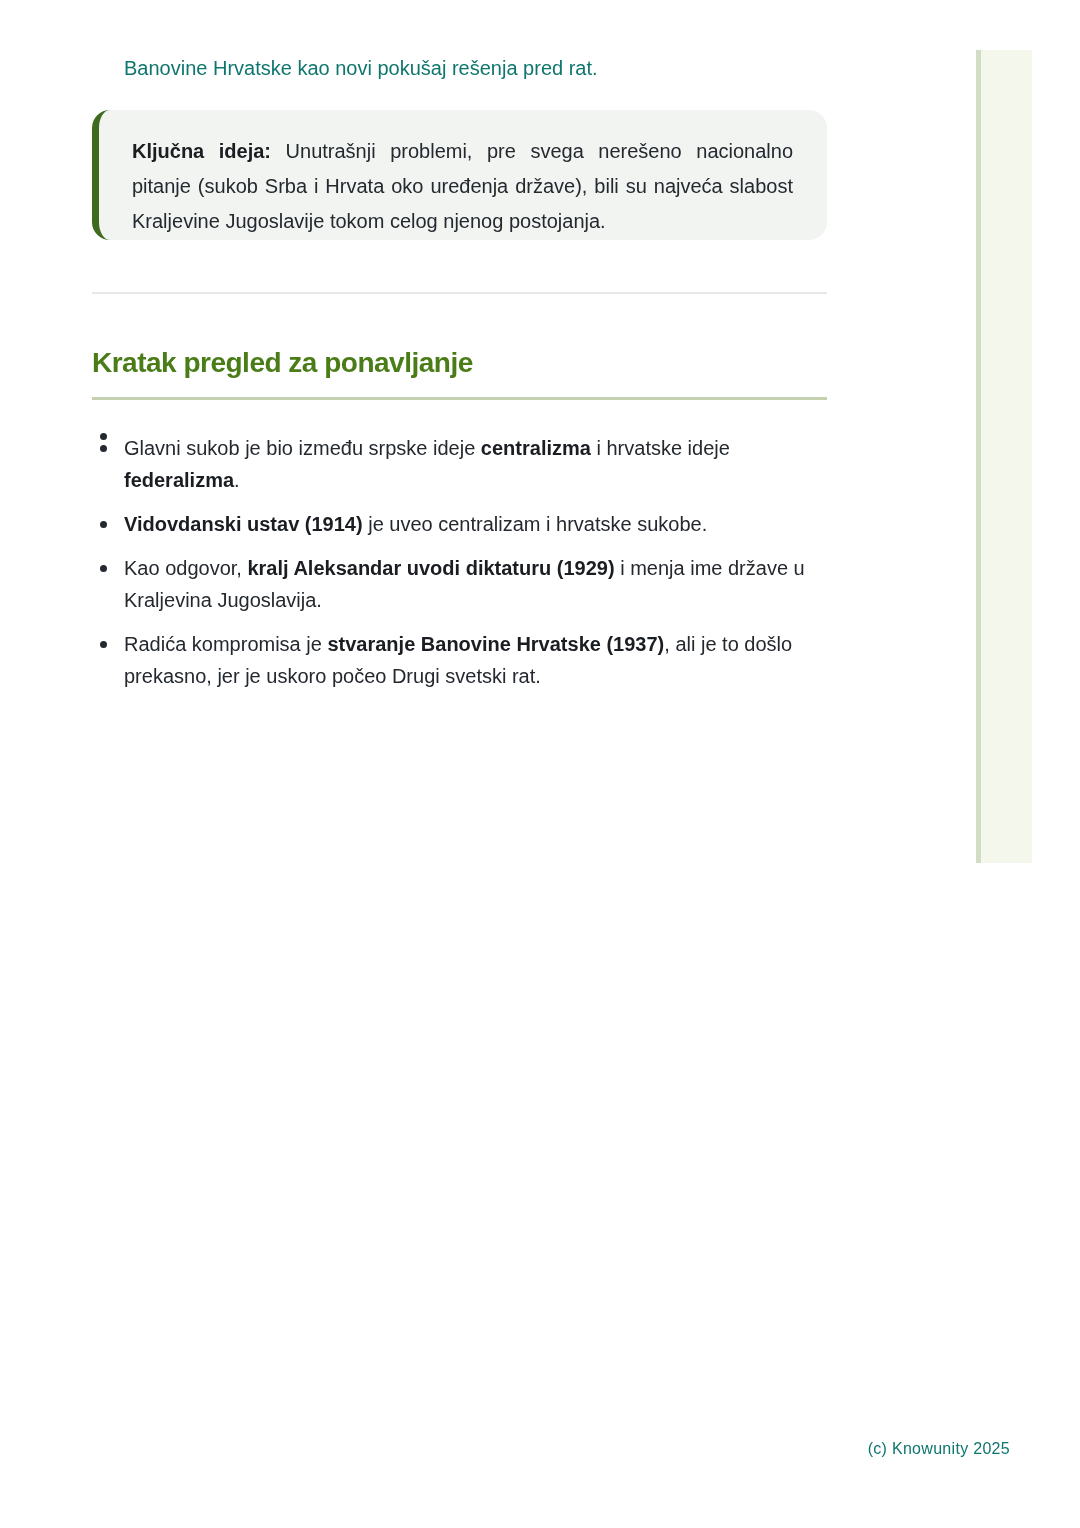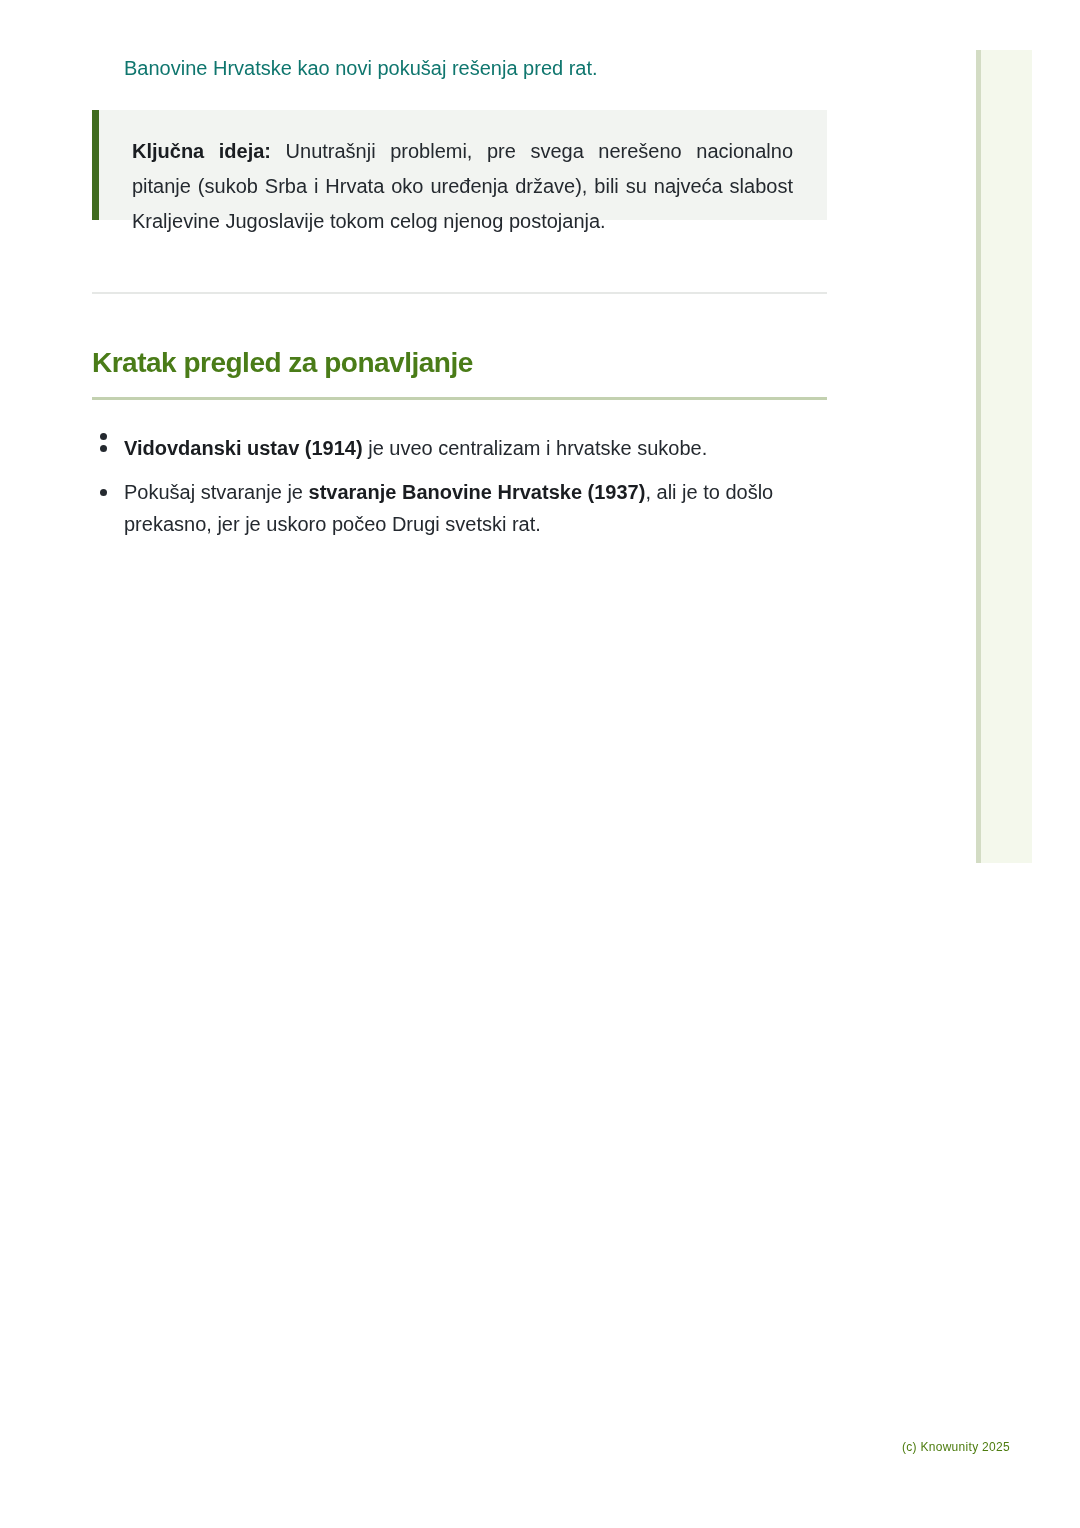--- a/index.html
+++ b/index.html
@@ -9,58 +9,60 @@
   }
   .side-panel {
     position:absolute; left:976px; top:50px; width:56px; height:813px;
     background:#f4f8ec; border-left:5px solid #d3dcc4; box-sizing:border-box;
   }
   .content { position:absolute; left:92px; top:0; width:735px; }
   .lead-text {
     position:absolute; left:32px; top:54px; font-size:20px; line-height:28px; color:#0f766e;
   }
   .callout {
-    position:absolute; left:0; top:110px; width:735px; height:110px; box-sizing:border-box;
-    background:#f2f4f1; border-left:7px solid #3f6b1e; border-radius:0;
+    position:absolute; left:0; top:110px; width:735px; height:130px; box-sizing:border-box;
+    background:#f2f4f1; border-left:7px solid #3f6b1e; border-radius:18px;
     padding:24px 34px 0 33px; font-size:20px; line-height:35px; text-align:justify; color:#24292f;
   }
   .callout b { color:#1a1d21; }
   .divider { position:absolute; left:0; top:292px; width:735px; height:2px; background:#e6e8e6; }
   .section-title {
     position:absolute; left:0; top:338px; margin:0; font-size:28px; font-weight:bold;
     color:#4a7c18; letter-spacing:-0.5px; line-height:50px;
   }
   .title-rule { position:absolute; left:0; top:397px; width:735px; height:3px; background:#c3d1b0; }
   .summary-list { position:absolute; left:0; top:420px; width:735px; margin:0; padding:0; list-style:none; }
   .summary-list li {
     position:relative; padding-left:32px; font-size:20px; line-height:32px; color:#24292f; margin-bottom:12px;
   }
   .summary-list li .bullet {
     position:absolute; left:8px; top:13px; width:7px; height:7px; border-radius:50%; background:#24292f;
   }
   .summary-list li b { color:#1a1d21; }
-  .footer { position:absolute; right:70px; top:1440px; font-size:12px; color:#4d7c0f; letter-spacing:0.3px; }
+  .footer { position:absolute; right:70px; top:1440px; font-size:16px; color:#0f766e; letter-spacing:0.3px; }
 </style>
 </head>
 <body>
 
 <div class="side-panel"></div>
 
 <div class="content">
   <div class="lead-text">Banovine Hrvatske kao novi pokušaj rešenja pred rat.</div>
 
   <div class="callout">
     <b>Ključna ideja:</b><span> Unutrašnji problemi, pre svega nerešeno nacionalno pitanje (sukob Srba i Hrvata oko uređenja države), bili su najveća slabost Kraljevine Jugoslavije tokom celog njenog postojanja.</span>
   </div>
 
   <div class="divider"></div>
 
   <h2 class="section-title">Kratak pregled za ponavljanje</h2>
   <div class="title-rule"></div>
 
   <ul class="summary-list">
     <li><span class="bullet"></span></li>
+    <li><span class="bullet"></span><span>Glavni sukob je bio između srpske ideje </span><b>centralizma</b><span> i hrvatske ideje </span><b>federalizma</b><span>.</span></li>
     <li><span class="bullet"></span><b>Vidovdanski ustav (1914)</b><span> je uveo centralizam i hrvatske sukobe.</span></li>
-    <li><span class="bullet"></span><span>Pokušaj stvaranje je </span><b>stvaranje Banovine Hrvatske (1937)</b><span>, ali je to došlo prekasno, jer je uskoro počeo Drugi svetski rat.</span></li>
+    <li><span class="bullet"></span><span>Kao odgovor, </span><b>kralj Aleksandar uvodi diktaturu (1929)</b><span> i menja ime države u Kraljevina Jugoslavija.</span></li>
+    <li><span class="bullet"></span><span>Radića kompromisa je </span><b>stvaranje Banovine Hrvatske (1937)</b><span>, ali je to došlo prekasno, jer je uskoro počeo Drugi svetski rat.</span></li>
   </ul>
 </div>
 
 <div class="footer">(c) Knowunity 2025</div>
 
 </body></html>

